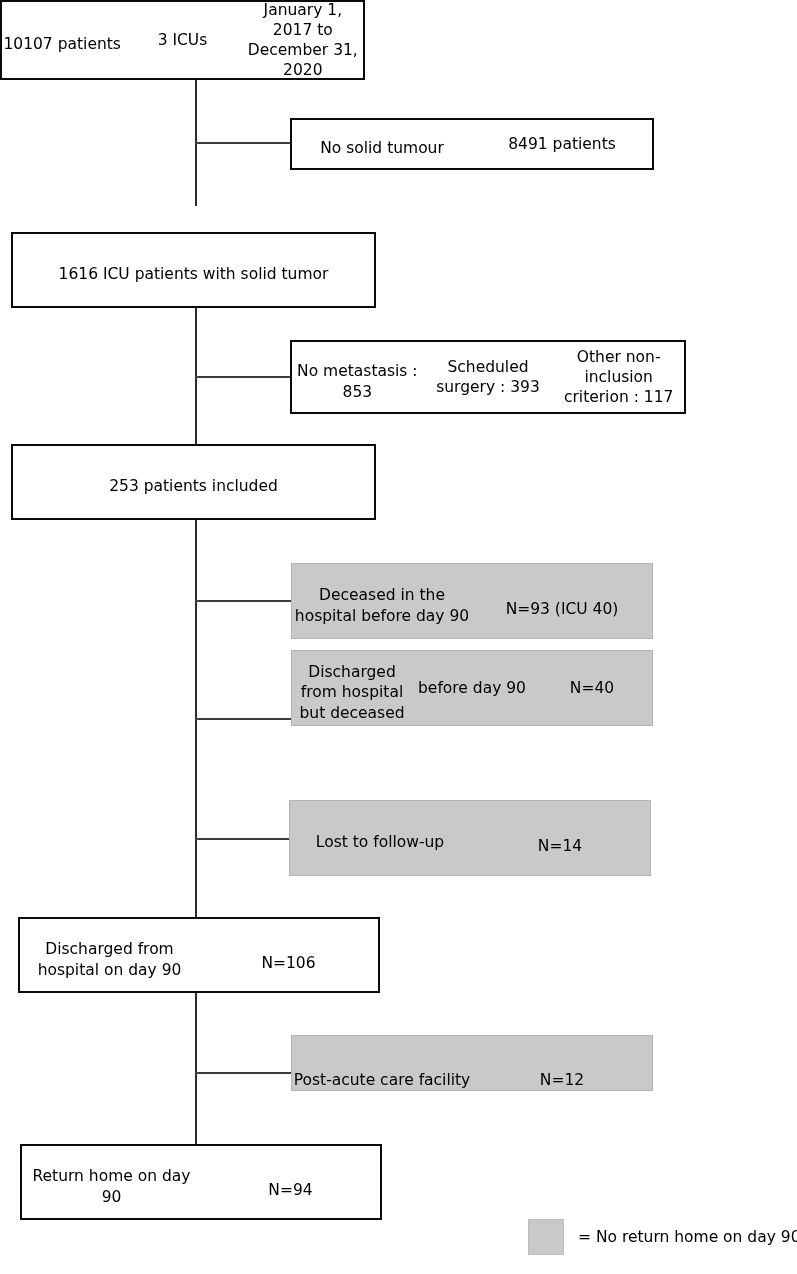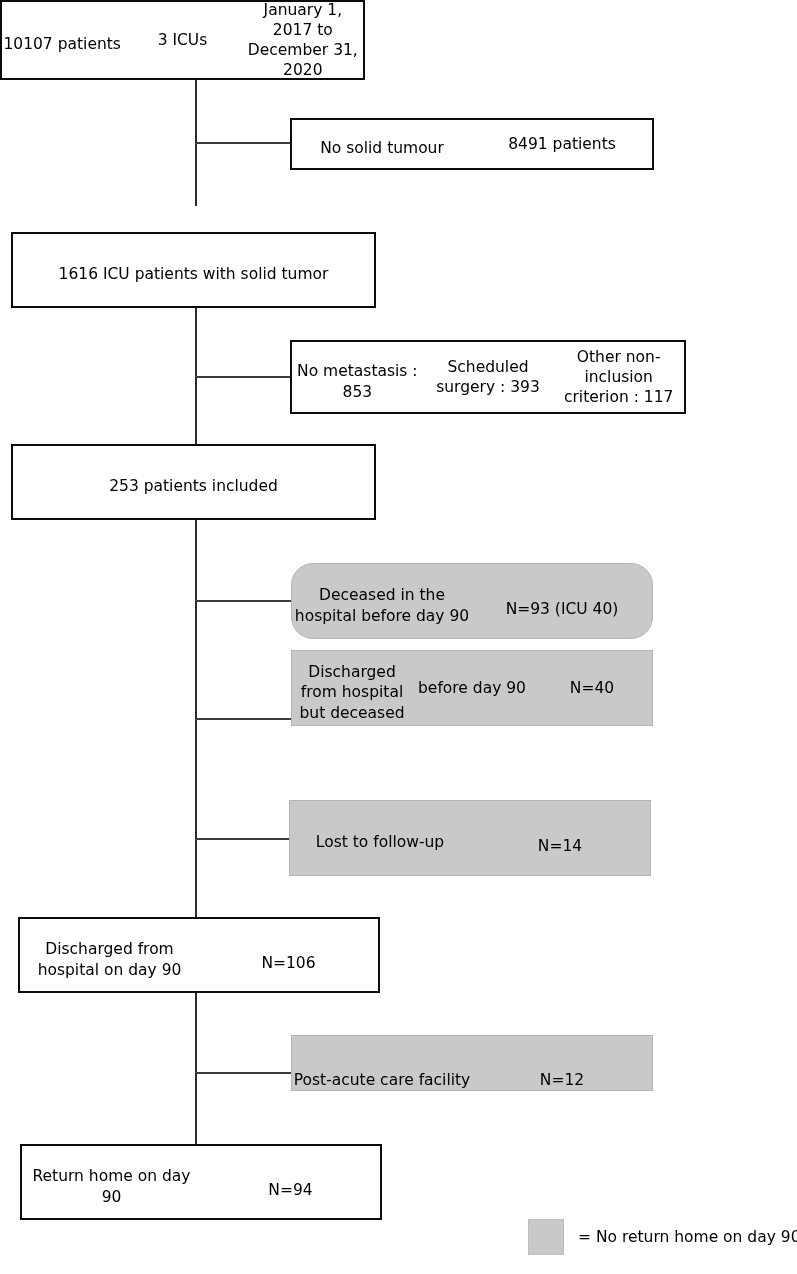--- a/index.html
+++ b/index.html
@@ -119,21 +119,21 @@
   <div class="node white" style="left:290px; top:340px; width:396px; height:74px;">
     <span class="line-txt pad-top">No metastasis : 853</span>
     <span class="line-txt">Scheduled surgery : 393</span>
     <span class="line-txt">Other non-inclusion criterion : 117</span>
   </div>
 
   <div class="node white" style="left:11px; top:444px; width:365px; height:76px;">
     <span class="line-txt pad-top">253 patients included</span>
   </div>
 
-  <div class="node grey" style="left:291px; top:563px; width:362px; height:76px;border-radius:22px;">
+  <div class="node grey" style="left:291px; top:563px; width:362px; height:76px;">
     <span class="line-txt pad-top">Deceased in the hospital before day 90</span>
     <span class="line-txt gap-sm">N=93 (ICU 40)</span>
   </div>
 
   <div class="node grey" style="left:291px; top:650px; width:362px; height:76px;">
     <span class="line-txt pad-top">Discharged from hospital but deceased</span>
     <span class="line-txt">before day 90</span>
     <span class="line-txt">N=40</span>
   </div>
 

